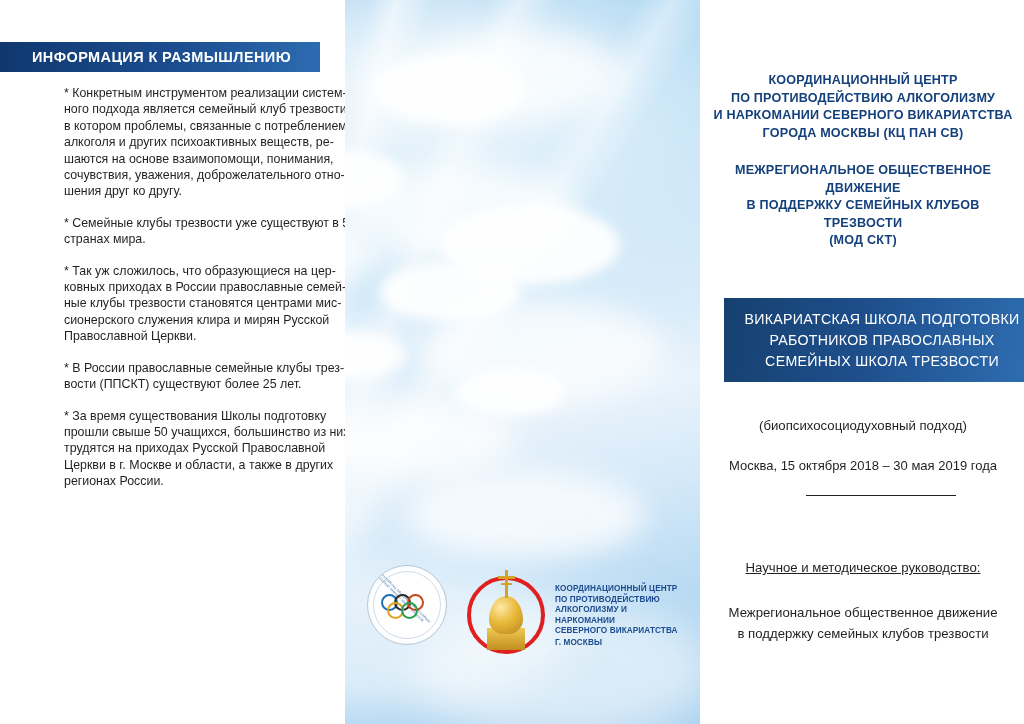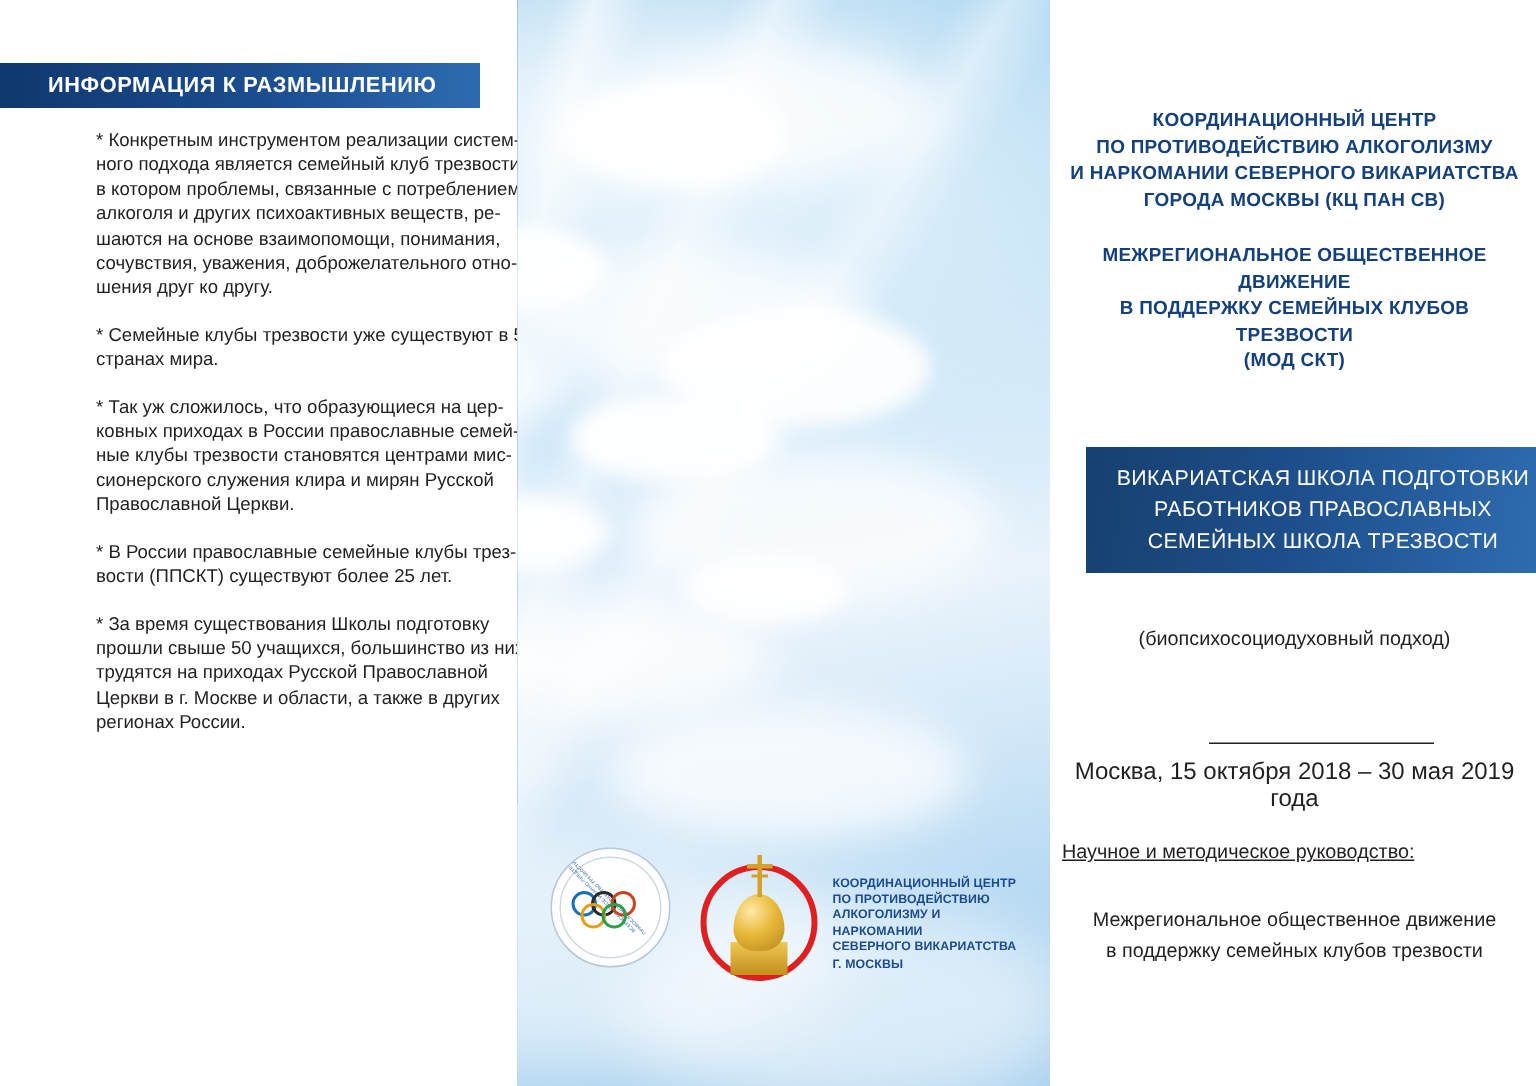--- a/index.html
+++ b/index.html
@@ -147,34 +147,33 @@
     text-align: center;
     color: #231f20;
     font-size: 13.2px;
   }
   .dates {
     position: absolute;
     left: 8px; top: 458px;
     width: 310px;
     text-align: center;
     color: #231f20;
-    font-size: 16px;
-    margin-top: 48px;
+    font-size: 13px;
   }
   .rule {
     position: absolute;
     left: 106px; top: 495px;
     width: 150px;
     border-top: 1px solid #231f20;
   }
   .guide-title {
     position: absolute;
     left: 8px; top: 560px;
     width: 310px;
-    text-align: left;
+    text-align: center;
     color: #231f20;
     font-size: 13.2px;
     text-decoration: underline;
   }
   .guide-body {
     position: absolute;
     left: 8px; top: 602px;
     width: 310px;
     text-align: center;
     color: #231f20;

